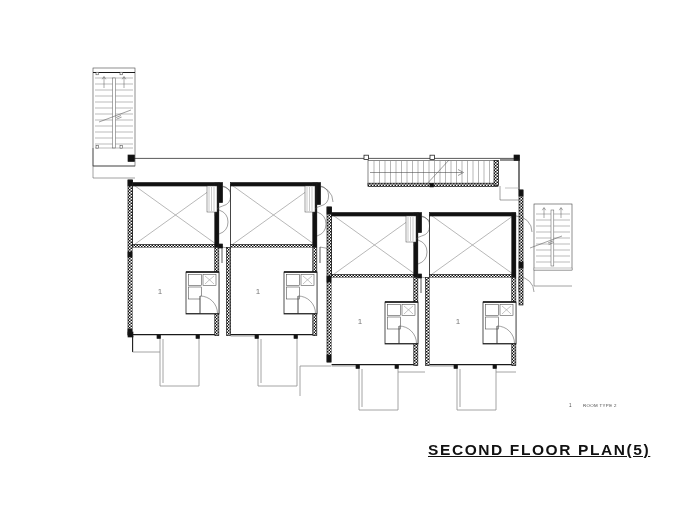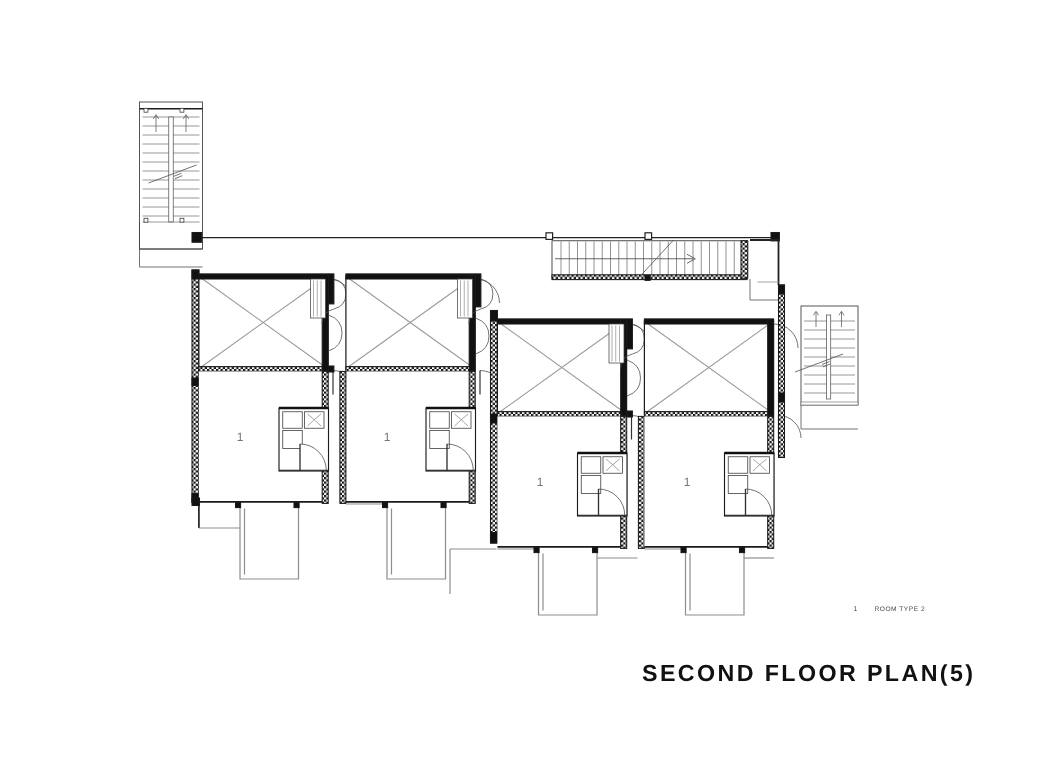--- a/index.html
+++ b/index.html
@@ -14,20 +14,21 @@
   #sheet{position:absolute;inset:0;width:700px;height:510px;background:#fff;}
   svg{display:block;}
   .ttl{
     position:absolute;
     font-family:"Liberation Sans", sans-serif;
     font-size:15.5px;
     letter-spacing:1.6px;
     font-weight:700;
     color:#111;
     white-space:nowrap;
+    text-decoration:underline;
   }
   .legend-txt{
     position:absolute;
     font-family:"Liberation Sans", sans-serif;
     font-size:4.4px;
     letter-spacing:.35px;
     color:#4a4a4a;
     white-space:nowrap;
   }
   .legend-num{

